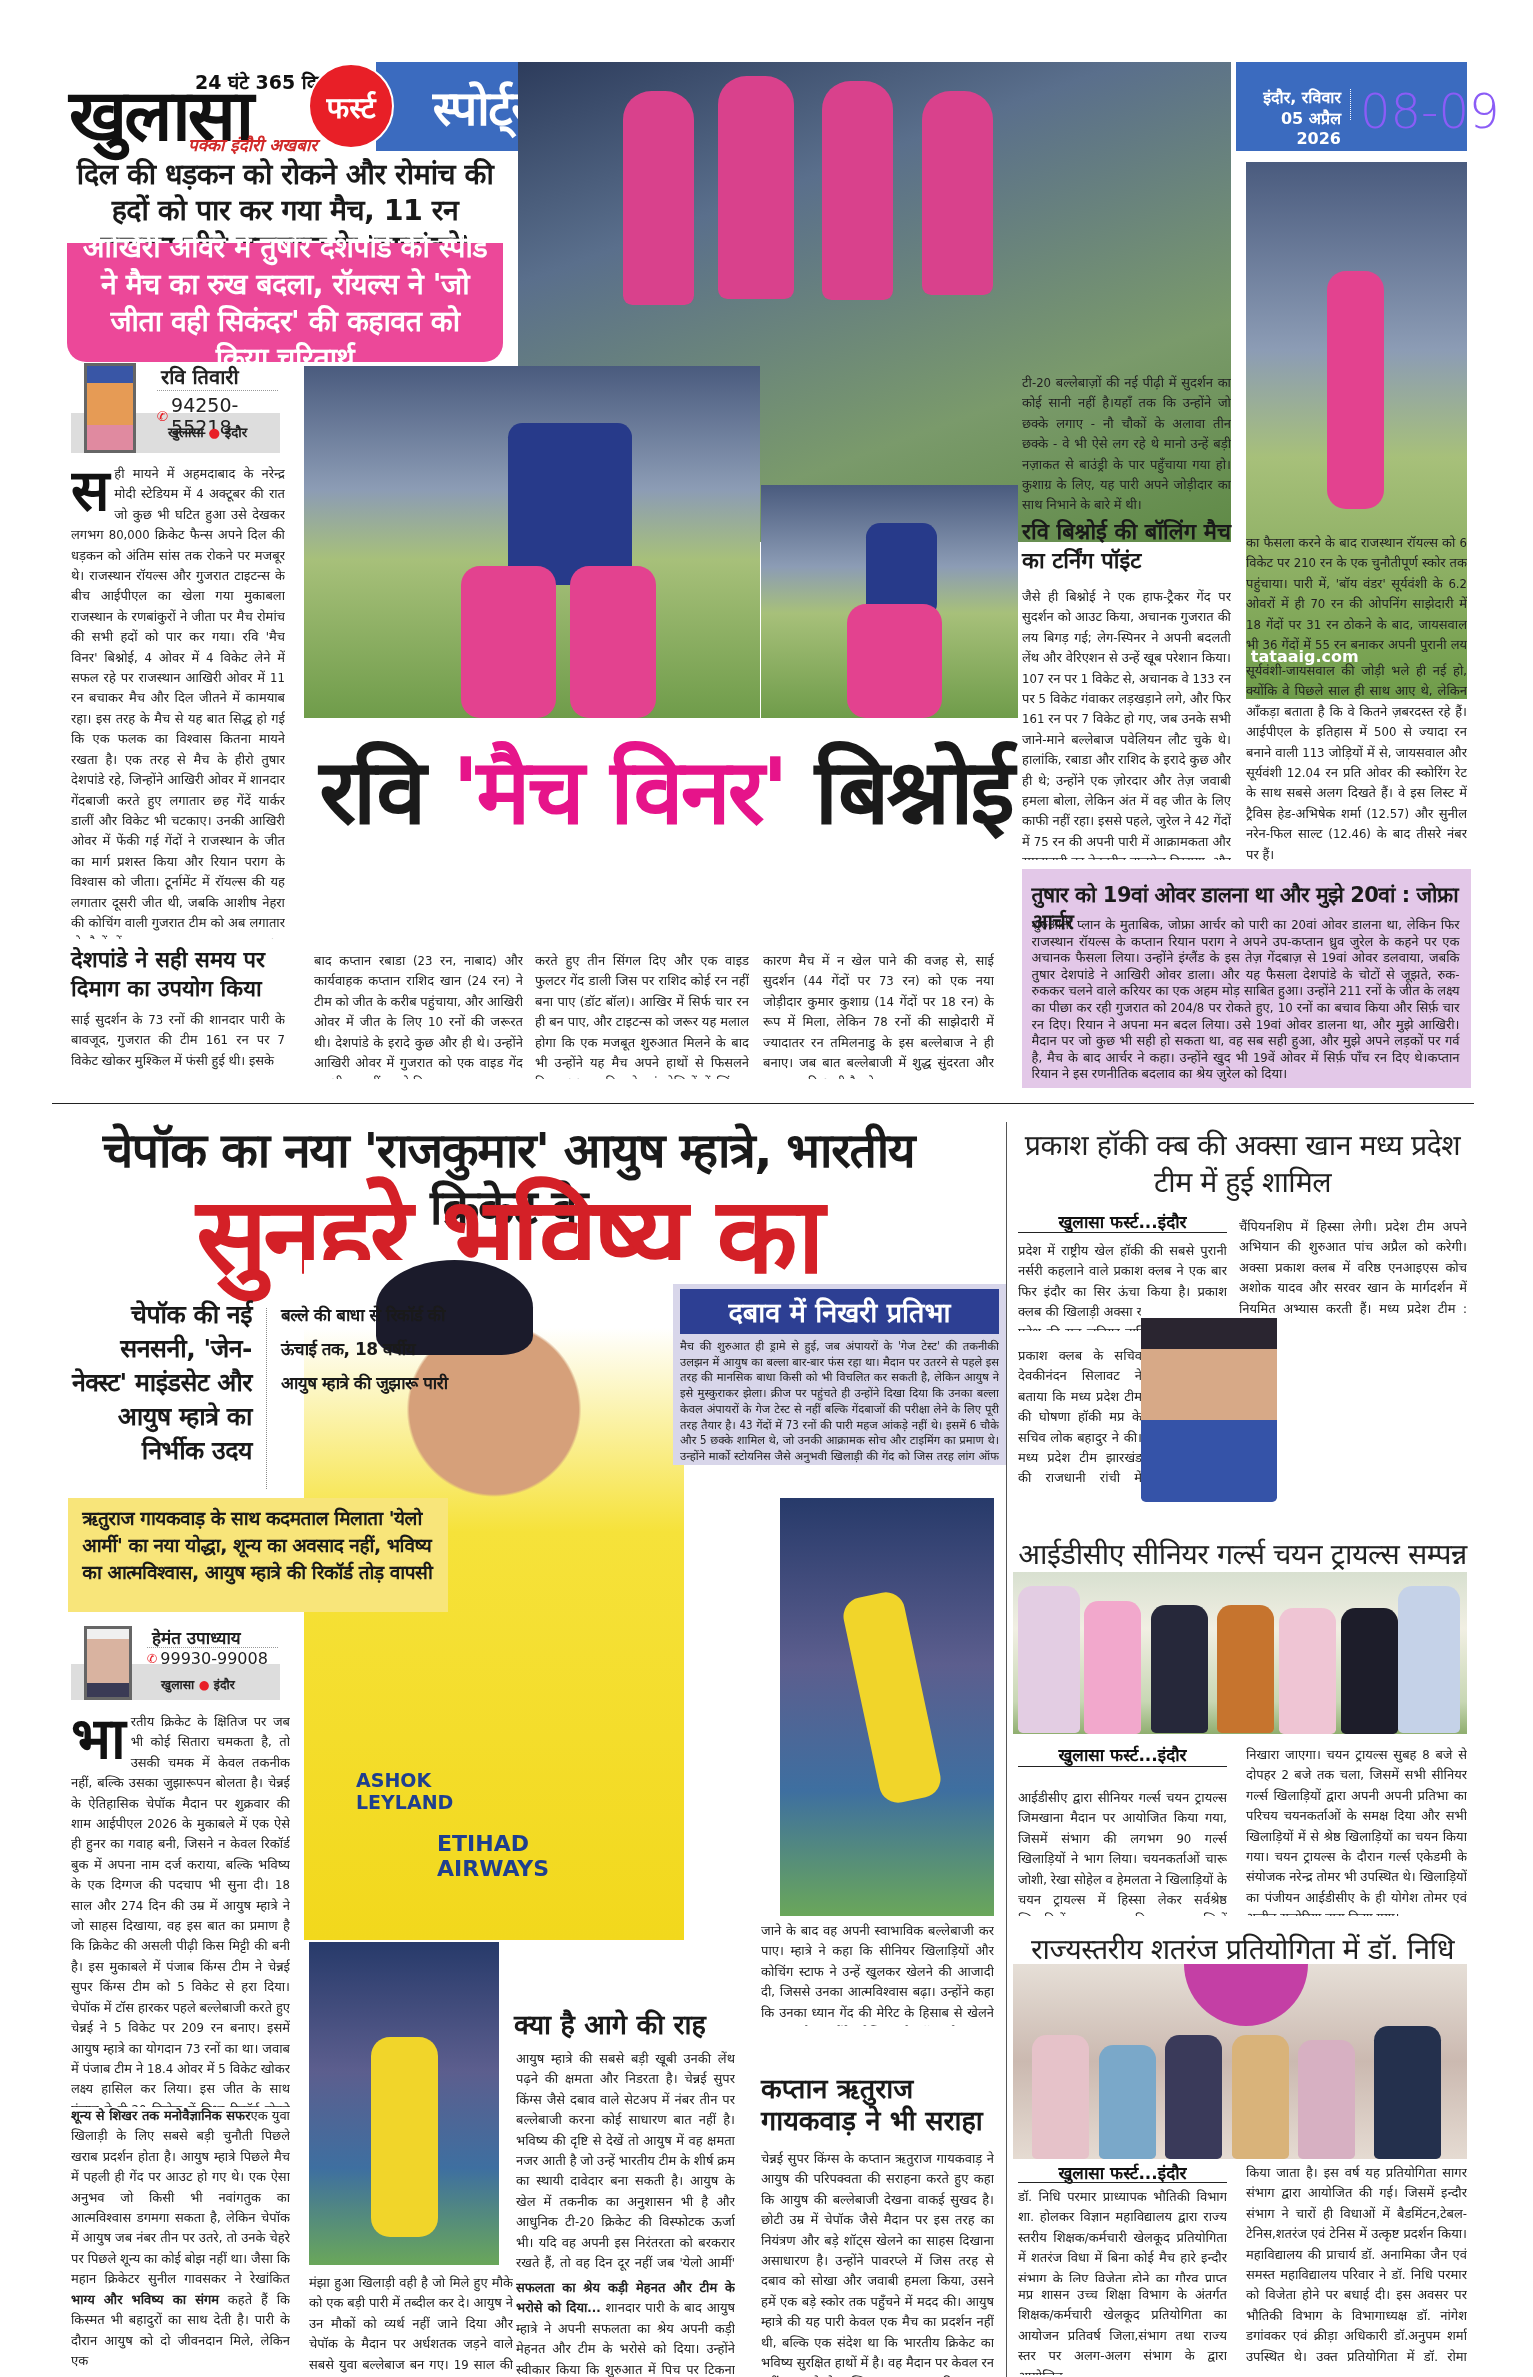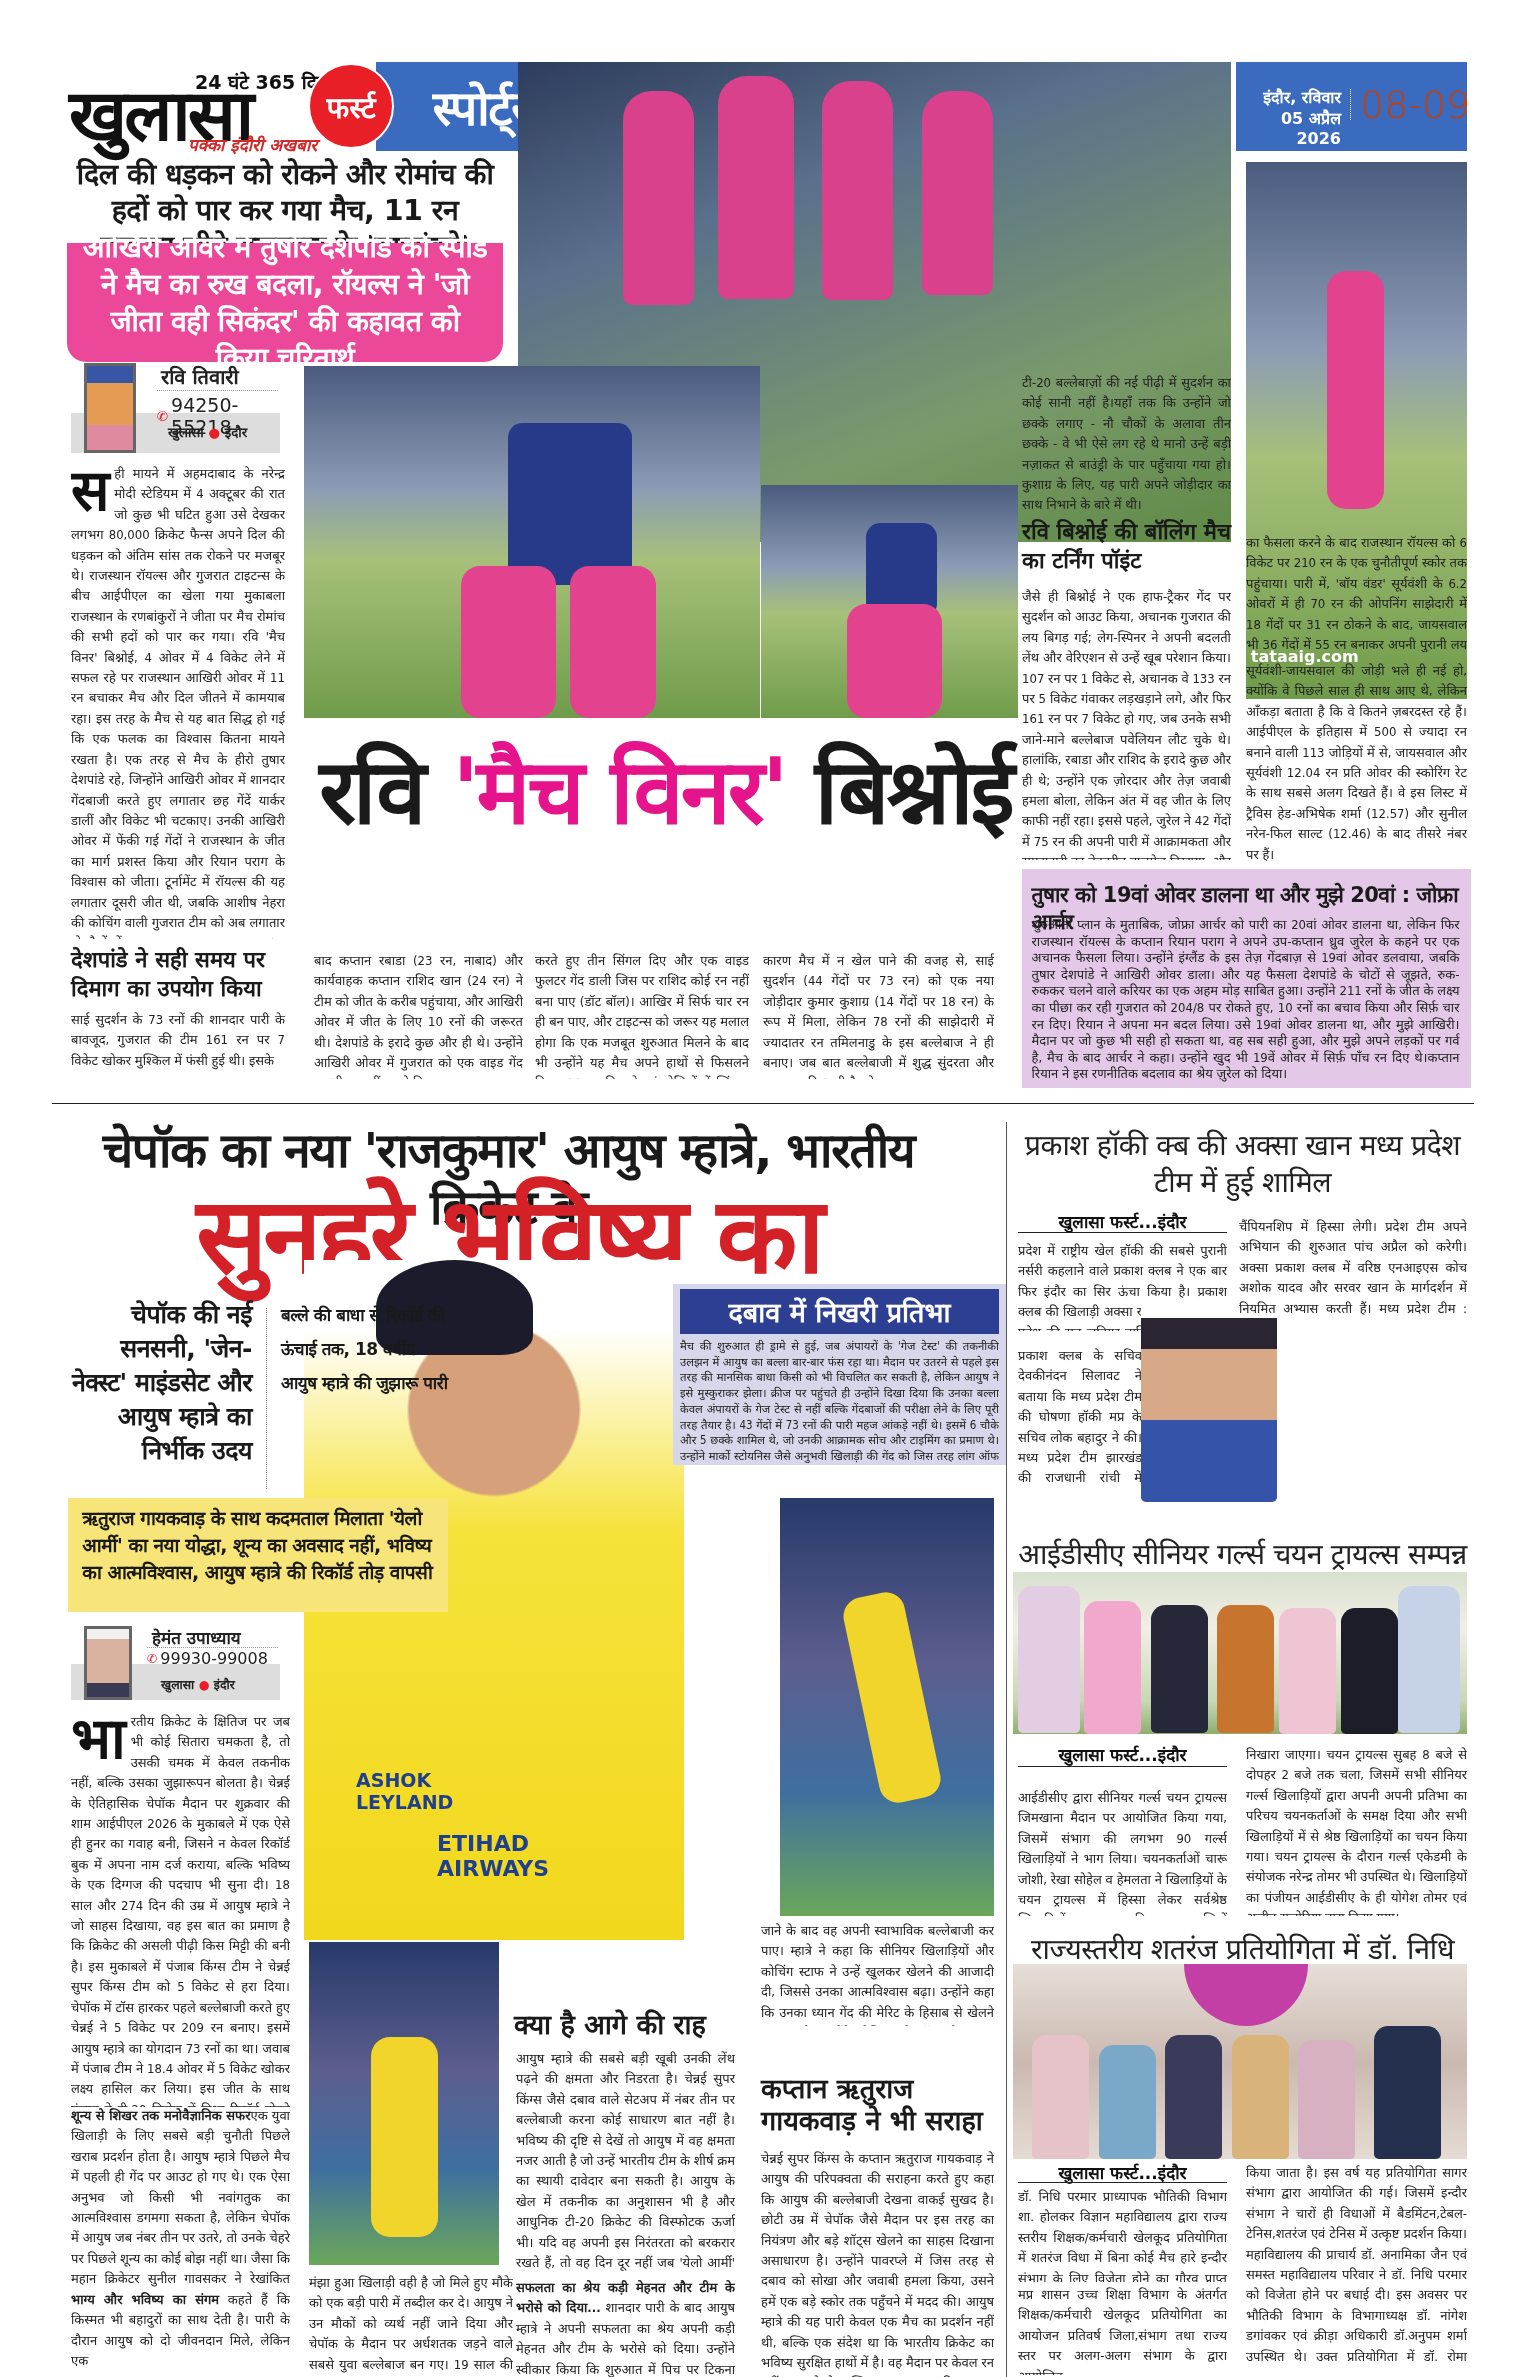--- a/index.html
+++ b/index.html
@@ -13,21 +13,21 @@
   #brand-name { left: 69px; top: 78px; font-size: 71px; font-weight: 900; color: #111; letter-spacing: -2.9px; line-height: 76px; }
   #brand-slogan { left: 188px; top: 133px; font-size: 17px; font-style: italic; font-weight: bold; color: #d12a2a; }
   #brand-circle { left: 308px; top: 63px; width: 86px; height: 86px; border-radius: 50%; background: #e81f27; border: 2.9px solid #fff; display:flex; align-items:center; justify-content:center; z-index: 3; }
   #brand-circle span { color: #fff; font-size: 29.5px; font-weight: bold; }
   #section-band { left: 376px; top: 62px; width: 204px; height: 89px; background: #3b6bbf; display:flex; align-items:center; justify-content:center; }
   #section-band span { color:#fff; font-size: 48px; font-weight: bold; letter-spacing: -1.4px; padding-left: 19px; }
   #date-band { left: 1236px; top: 62px; width: 231px; height: 89px; background: #3b6bbf; }
   #date-city { left: 1255px; top: 86px; color:#fff; font-size: 16px; font-weight: bold; width: 86px; text-align: right; }
   #date-full { left: 1255px; top: 107px; color:#fff; font-size: 16px; font-weight: bold; width: 86px; text-align: right; }
   #date-sep { left: 1350px; top: 89px; height: 31px; border-left: 1.9px dotted #fff; }
-  #page-no { left: 1360px; top: 83px; color:#c2410c; font-size: 38px; font-weight: 300; }
+  #page-no { left: 1360px; top: 83px; color:#8b5cf6; font-size: 48px; font-weight: 300; }
 
   
   #photo-top { left: 518px; top: 62px; width: 713px; height: 480px; background: linear-gradient(160deg,#2d3c5c 0%,#5a6f8c 30%,#7a9a6b 70%,#5f8a45 100%); }
   #photo-top .fig { position:absolute; background: #d9418c; border-radius: 28.5px 28.5px 9.5px 9.5px; }
 
   #headline-1 { left: 71px; top: 157px; width: 428px; font-size: 28.5px; line-height: 36px; text-align: center; }
   #deck-box { left: 67px; top: 243px; width: 436px; height: 119px; background: #ec4899; border-radius: 0 0 19px 19px; display:flex; align-items:center; justify-content:flex-end; padding: 4.8px 14.3px; }
   #deck-box span { color:#fff; font-size: 28.5px; line-height: 37px; font-weight: bold; text-align: center; letter-spacing: -0.5px; }
 
   

